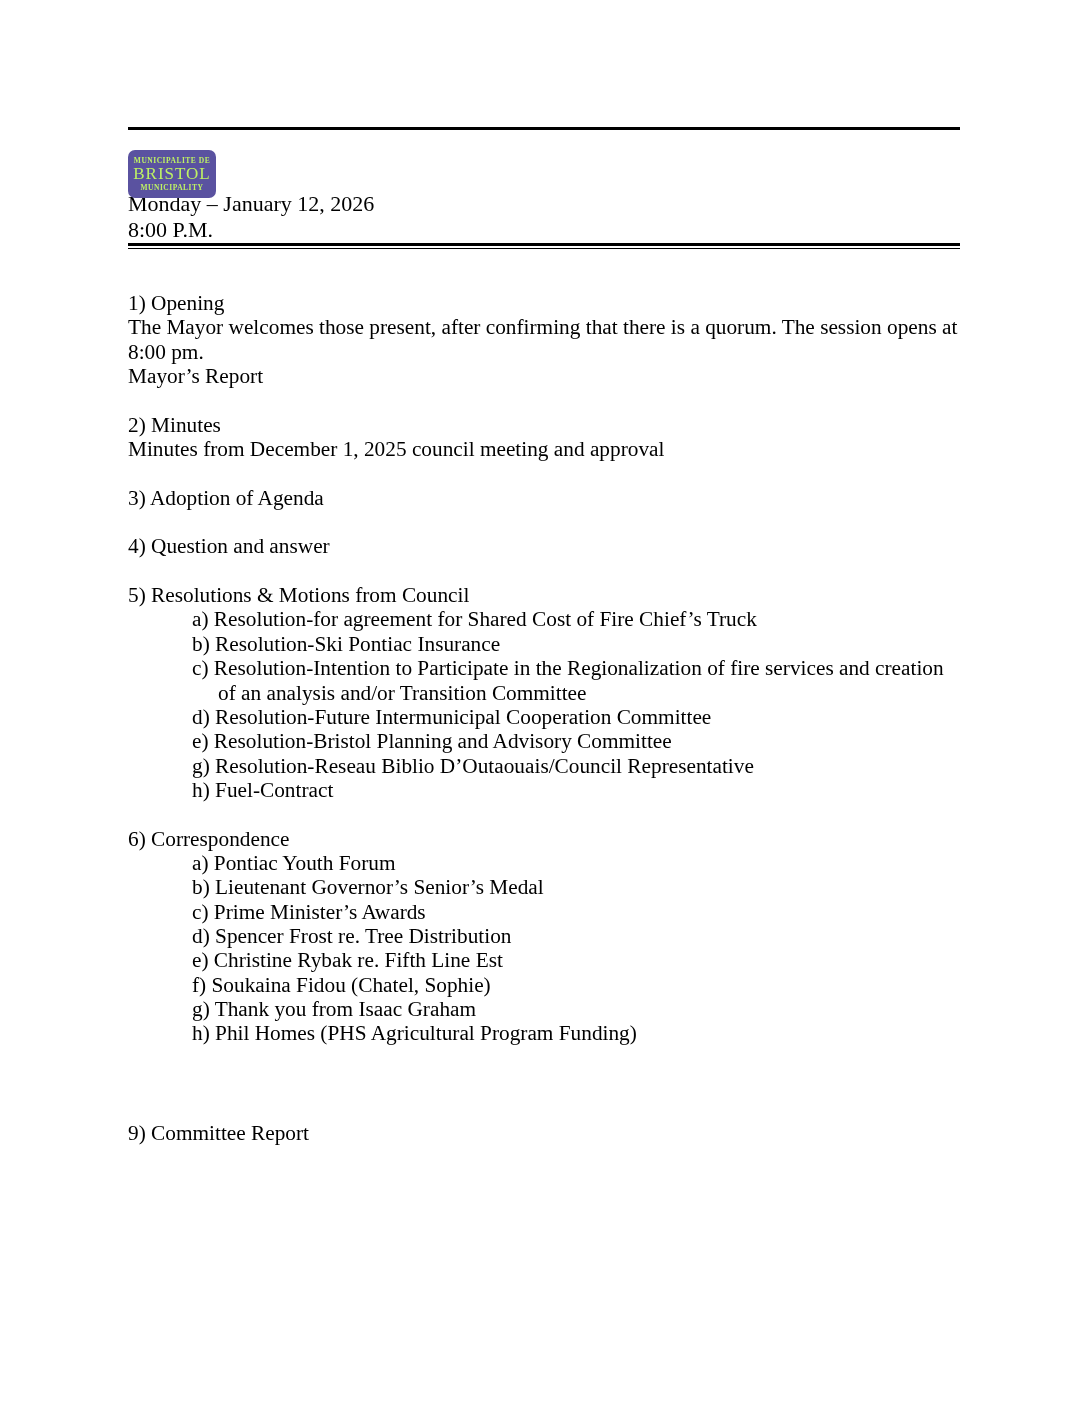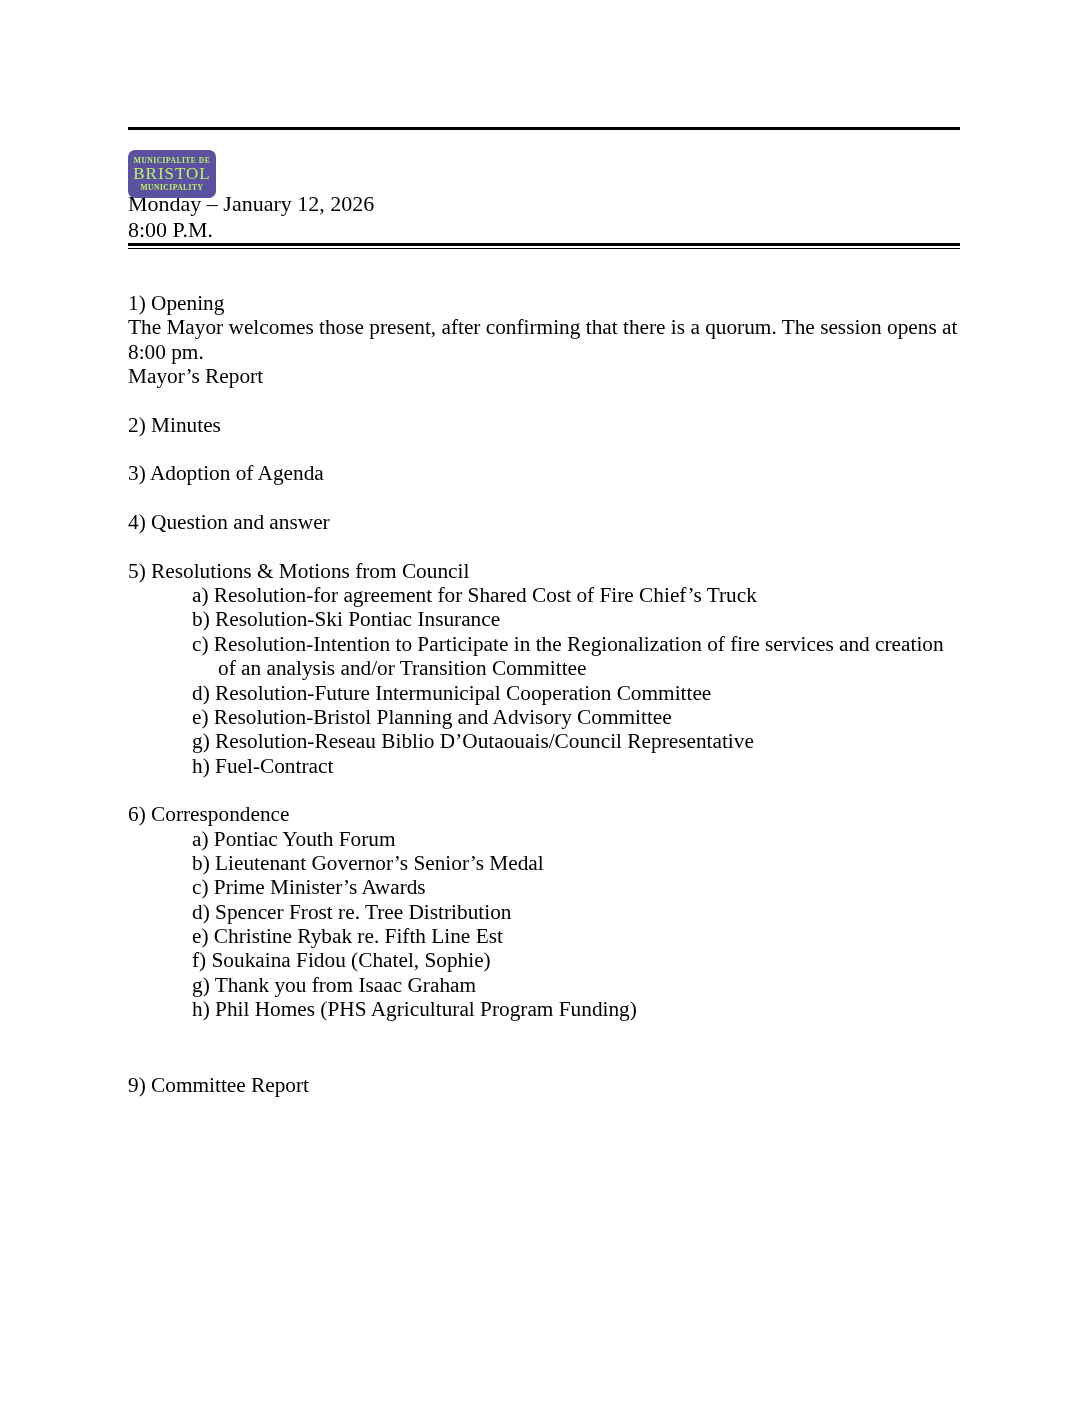--- a/index.html
+++ b/index.html
@@ -65,21 +65,21 @@
     letter-spacing:1px;
   }
   
   .sections{
     padding-top:42px;
   }
   .section{
     margin:0 0 24.35px 0;
   }
   .section.extra-gap{
-    margin-bottom:52px;
+    margin-bottom:75px;
   }
   .heading,.para{
     margin:0;
   }
   .sub-item{
     margin:0;
     padding-left:90px;
     text-indent:-26px;
   }
 </style>
@@ -104,20 +104,21 @@
     </div>
 
     <div class="sections">
         <div class="section">
           <p class="heading">1) Opening</p>
           <p class="para">The Mayor welcomes those present, after confirming that there is a quorum. The session opens at 8:00 pm.</p>
           <p class="para">Mayor’s Report</p>
         </div>
         <div class="section">
           <p class="heading">2) Minutes</p>
+          <p class="para">Minutes from December 1, 2025 council meeting and approval</p>
         </div>
         <div class="section">
           <p class="heading">3) Adoption of Agenda</p>
         </div>
         <div class="section">
           <p class="heading">4) Question and answer</p>
         </div>
         <div class="section">
           <p class="heading">5) Resolutions &amp; Motions from Council</p>
           <p class="sub-item">a) Resolution-for agreement for Shared Cost of Fire Chief’s Truck</p>

